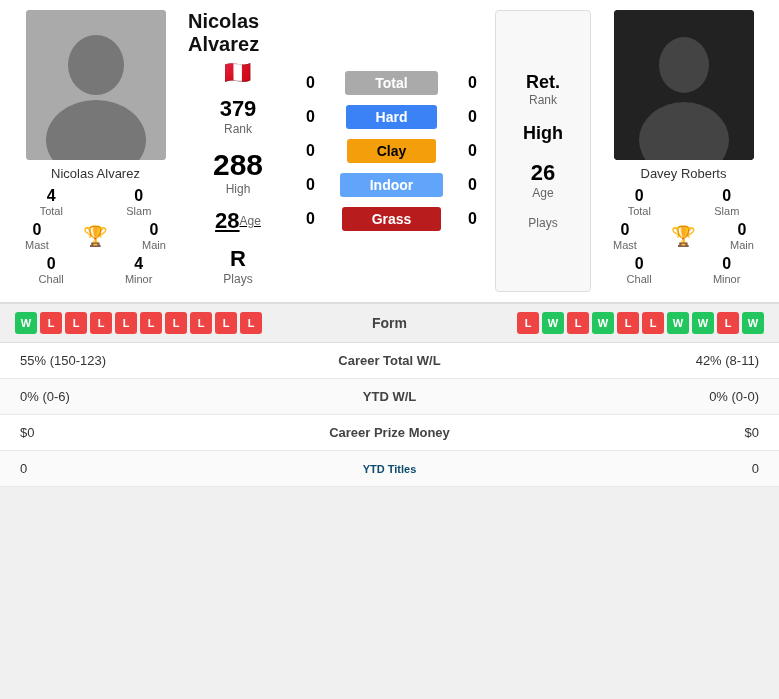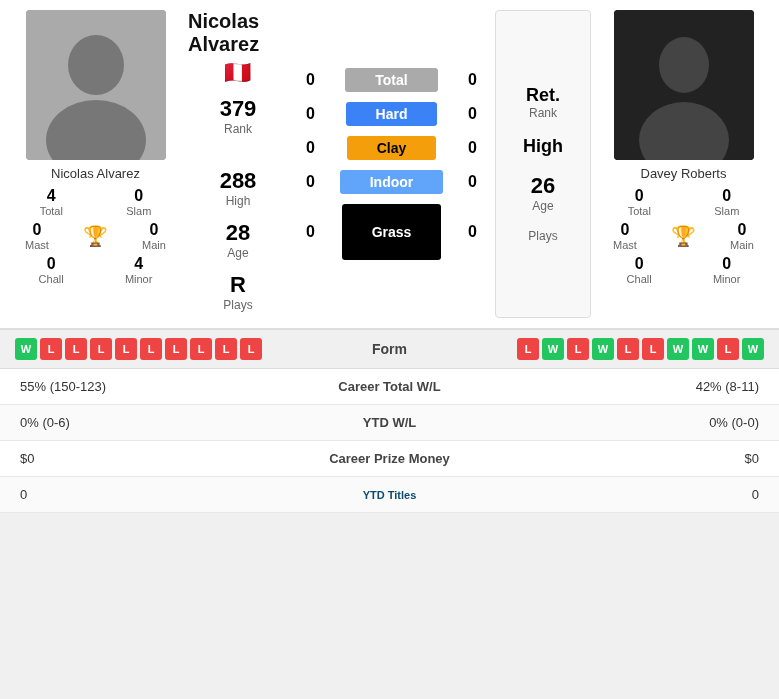--- a/index.html
+++ b/index.html
@@ -58,24 +58,24 @@
     </div>
 
     <div style="display:flex;flex-direction:column;align-items:center;justify-content:center;width:110px;padding:0 5px;">
       <div style="font-size:20px;font-weight:bold;color:#111;">Nicolas Alvarez</div>
       <div style="font-size:22px;margin:4px 0;">🇵🇪</div>
       <div style="display:flex;flex-direction:column;align-items:center;margin:6px 0;">
         <span style="font-size:22px;font-weight:bold;">379</span>
         <span style="font-size:12px;color:#666;">Rank</span>
       </div>
       <div style="display:flex;flex-direction:column;align-items:center;margin:6px 0;">
-        <span style="font-size:22px;font-weight:bold;margin-top:20px;">288</span>
+        <span style="font-size:30px;font-weight:bold;">288</span>
         <span style="font-size:12px;color:#666;">High</span>
       </div>
-      <div style="display:flex;flex-direction:column;align-items:center;margin:6px 0;">
+      <div style="display:flex;flex-direction:row;align-items:center;margin:6px 0;text-decoration:underline;">
         <span style="font-size:22px;font-weight:bold;">28</span>
         <span style="font-size:12px;color:#666;">Age</span>
       </div>
       <div style="display:flex;flex-direction:column;align-items:center;margin:6px 0;">
         <span style="font-size:22px;font-weight:bold;">R</span>
         <span style="font-size:12px;color:#666;">Plays</span>
       </div>
     </div>
 
     <div style="flex:1;display:flex;flex-direction:column;justify-content:center;padding:0 5px;">
@@ -94,21 +94,21 @@
         <span style="font-size:14px;font-weight:bold;background:#f59e0b;color:#000000;padding:4px 30px;border-radius:3px;">Clay</span>
         <span style="font-size:16px;font-weight:bold;width:25px;text-align:center;">0</span>
       </div>
       <div style="display:flex;align-items:center;justify-content:space-between;margin:5px 0;">
         <span style="font-size:16px;font-weight:bold;width:25px;text-align:center;">0</span>
         <span style="font-size:14px;font-weight:bold;background:#60a5fa;color:#fff;padding:4px 30px;border-radius:3px;">Indoor</span>
         <span style="font-size:16px;font-weight:bold;width:25px;text-align:center;">0</span>
       </div>
       <div style="display:flex;align-items:center;justify-content:space-between;margin:5px 0;">
         <span style="font-size:16px;font-weight:bold;width:25px;text-align:center;">0</span>
-        <span style="font-size:14px;font-weight:bold;background:#000000;color:#fff;padding:20px 30px;border-radius:3px;">Grass</span>
+        <span style="font-size:14px;font-weight:bold;background:#b91c1c;color:#fff;padding:4px 30px;border-radius:3px;">Grass</span>
         <span style="font-size:16px;font-weight:bold;width:25px;text-align:center;">0</span>
       </div>
     </div>
 
     <div style="display:flex;flex-direction:column;align-items:center;justify-content:center;width:96px;padding:0 5px;background:#f8f8f8;border:1px solid #ddd;border-radius:4px;margin:0 5px;">
       <div style="display:flex;flex-direction:column;align-items:center;margin:8px 0;">
         <span style="font-size:18px;font-weight:bold;">Ret.</span>
         <span style="font-size:12px;color:#666;">Rank</span>
       </div>
       <div style="display:flex;flex-direction:column;align-items:center;margin:8px 0;">

